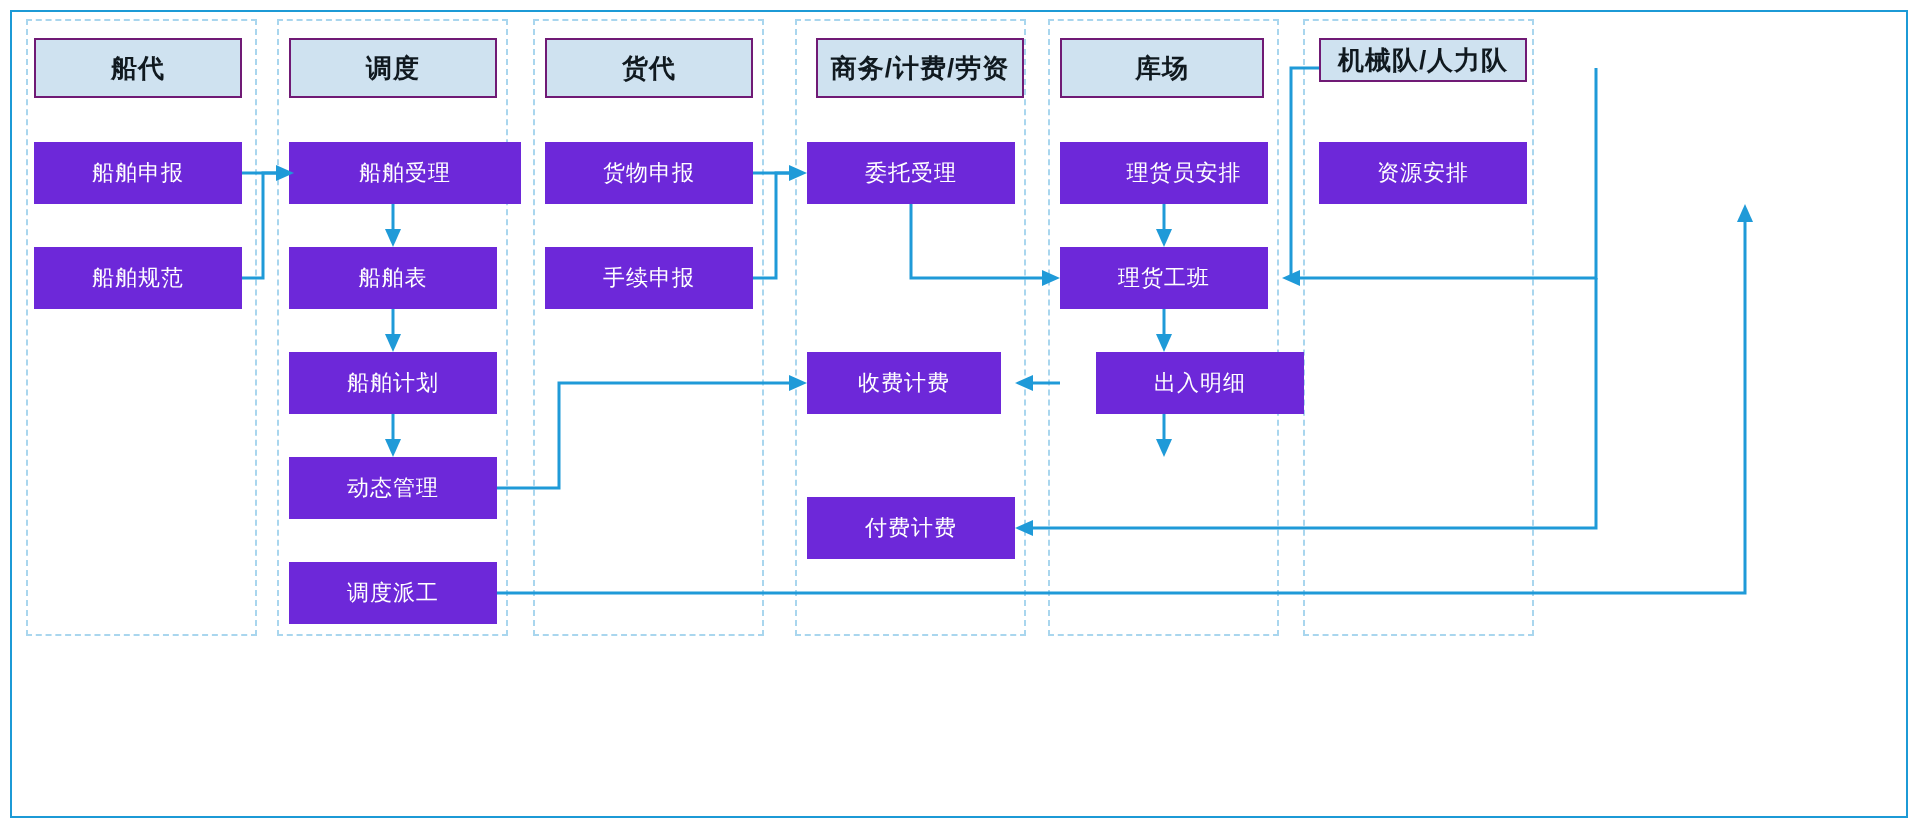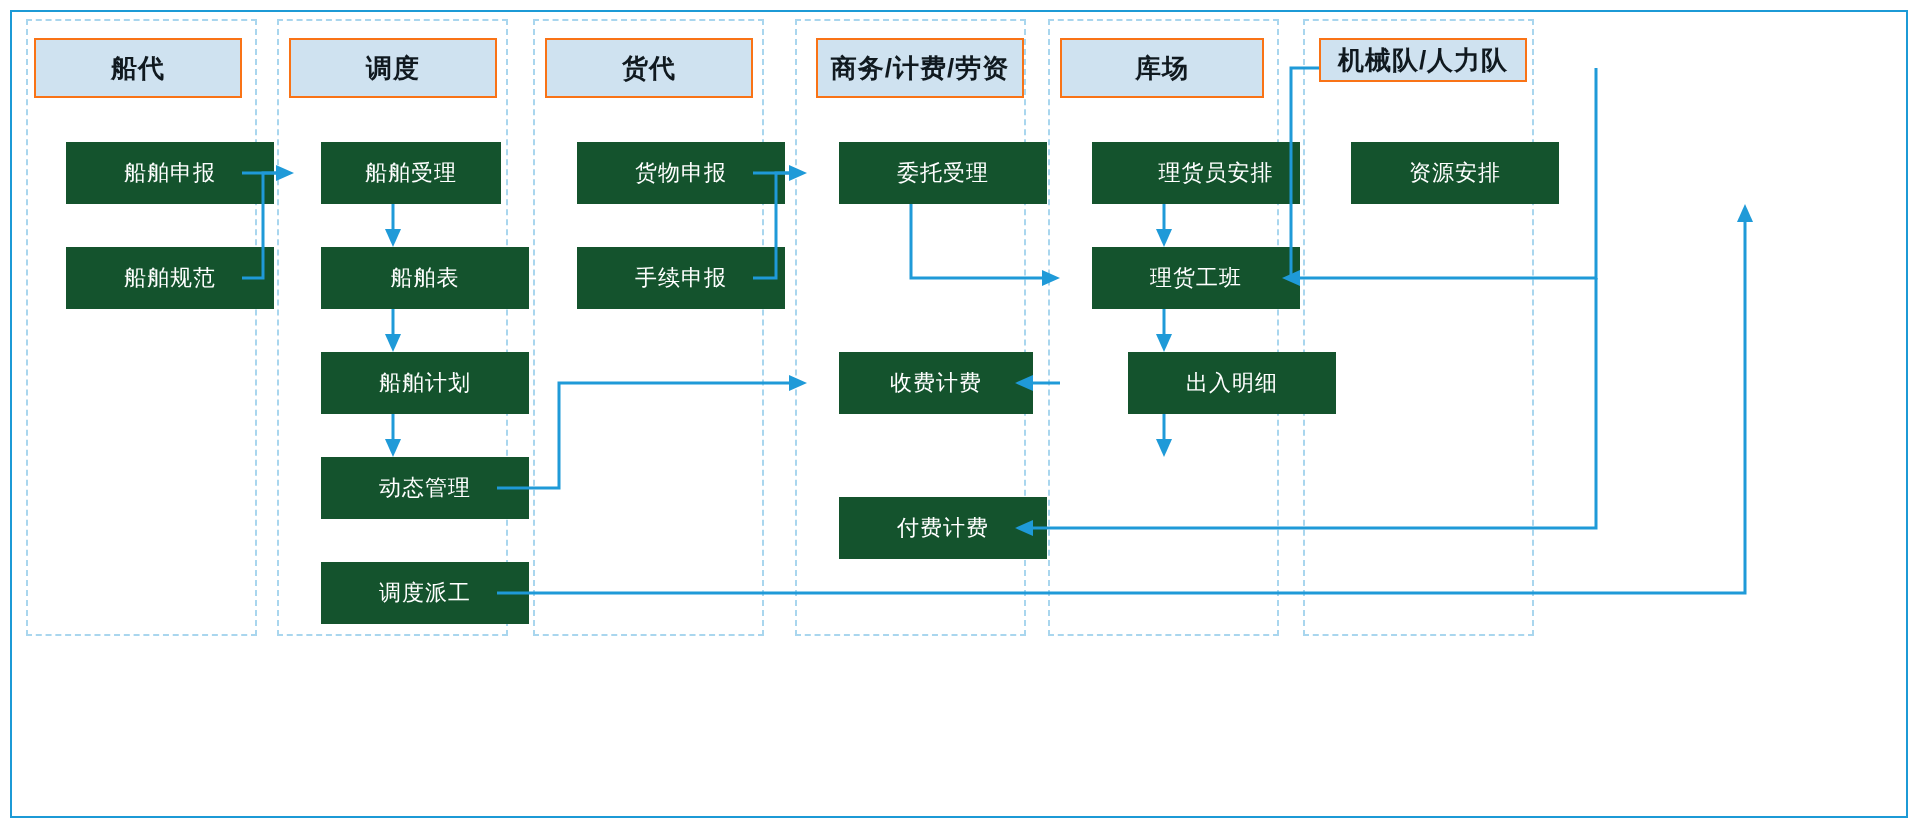--- a/index.html
+++ b/index.html
@@ -29,40 +29,39 @@
   .lane {
     position: absolute;
     border: 2px dashed #a9d6ee;
     box-sizing: border-box;
     background: transparent;
   }
   .lane-header {
     position: absolute;
     box-sizing: border-box;
     background: #cfe2f0;
-    border: 2px solid #f97316;
+    border: 2px solid #701a75;
     display: flex;
     align-items: center;
     justify-content: center;
     color: #10191f;
     font-weight: bold;
     font-size: 26px;
     letter-spacing: 1px;
   }
   .node {
     position: absolute;
     box-sizing: border-box;
-    background: #14532d;
+    background: #6d28d9;
     display: flex;
     align-items: center;
     justify-content: center;
     color: #ffffff;
     font-size: 22px;
     letter-spacing: 1px;
-    margin-left: 32px;
   }
   #edge-layer {
     position: absolute;
     left: 0;
     top: 0;
     width: 1920px;
     height: 830px;
     pointer-events: none;
   }
   #edge-layer path, #edge-layer polyline {
@@ -92,21 +91,21 @@
   <div class="lane-header" style="left:34px; top:38px; width:208px; height:60px;">船代</div>
   <div class="lane-header" style="left:289px; top:38px; width:208px; height:60px;">调度</div>
   <div class="lane-header" style="left:545px; top:38px; width:208px; height:60px;">货代</div>
   <div class="lane-header" style="left:807px; top:38px; width:208px; height:60px;margin-left:9px;">商务/计费/劳资</div>
   <div class="lane-header" style="left:1060px; top:38px; width:204px; height:60px;">库场</div>
   <div class="lane-header" style="left:1319px; top:38px; width:208px; height:44px;">机械队/人力队</div>
 
   <div class="node" style="left:34px; top:142px; width:208px; height:62px;">船舶申报</div>
   <div class="node" style="left:34px; top:247px; width:208px; height:62px;">船舶规范</div>
 
-  <div class="node" style="left:289px; top:142px; width:180px; height:62px;">船舶受理</div>
+  <div class="node" style="left:289px; top:142px; width:232px; height:62px;">船舶受理</div>
   <div class="node" style="left:289px; top:247px; width:208px; height:62px;">船舶表</div>
   <div class="node" style="left:289px; top:352px; width:208px; height:62px;">船舶计划</div>
   <div class="node" style="left:289px; top:457px; width:208px; height:62px;">动态管理</div>
   <div class="node" style="left:289px; top:562px; width:208px; height:62px;">调度派工</div>
 
   <div class="node" style="left:545px; top:142px; width:208px; height:62px;">货物申报</div>
   <div class="node" style="left:545px; top:247px; width:208px; height:62px;">手续申报</div>
 
   <div class="node" style="left:807px; top:142px; width:208px; height:62px;">委托受理</div>
   <div class="node" style="left:807px; top:352px; width:194px; height:62px;">收费计费</div>

